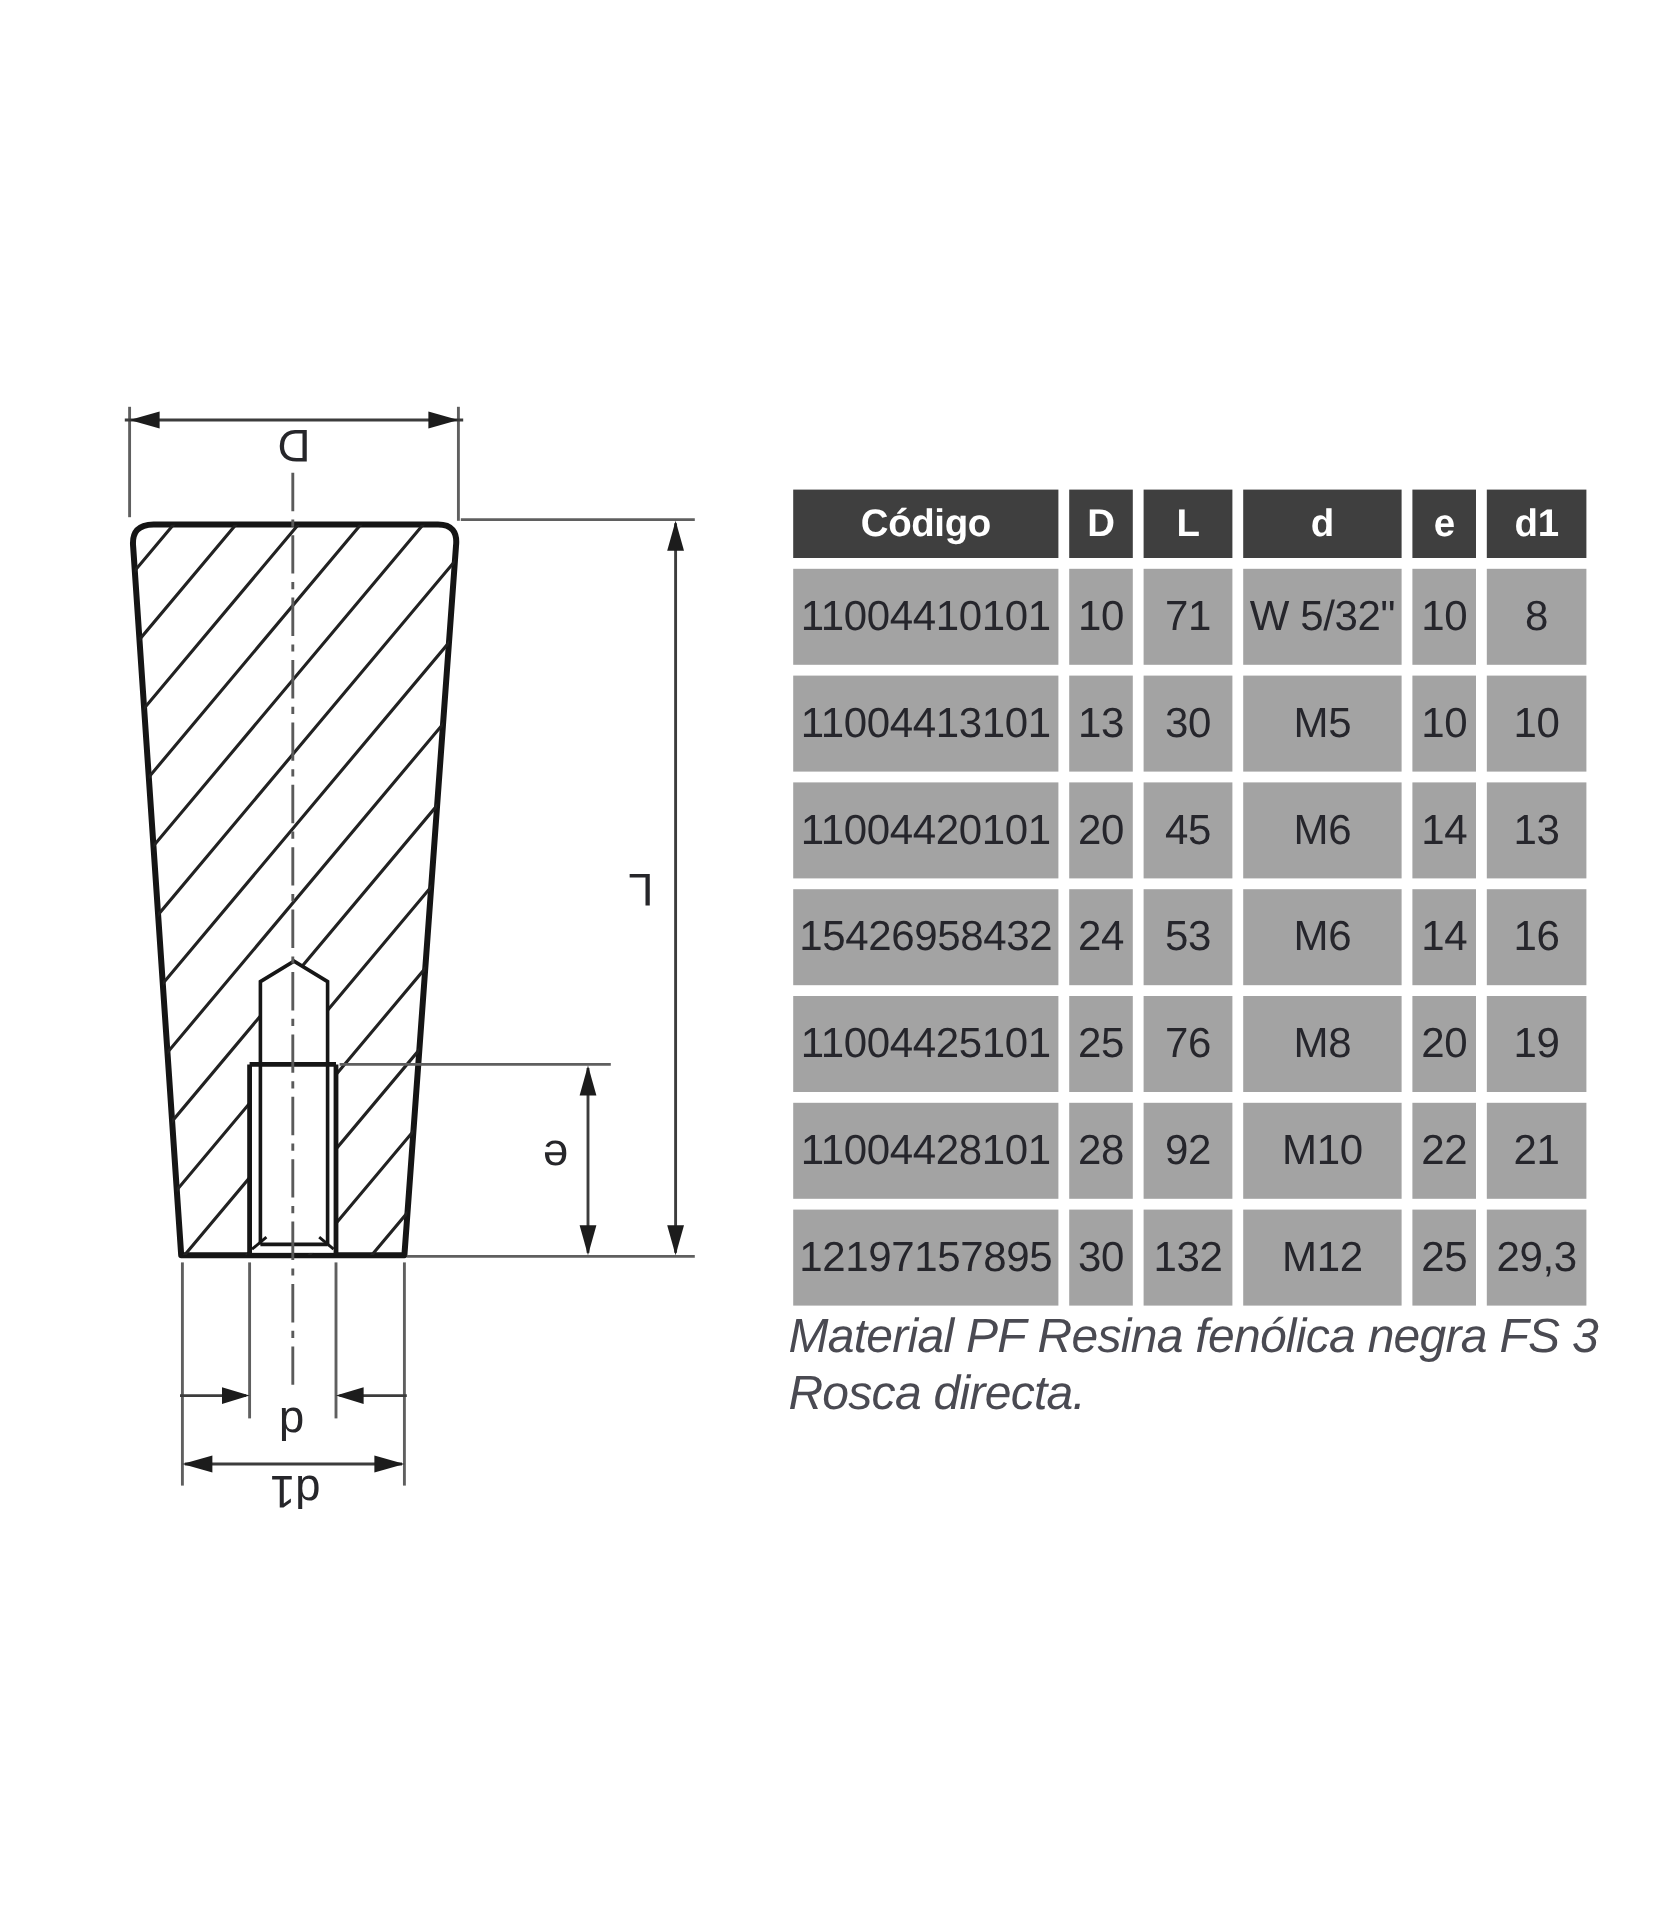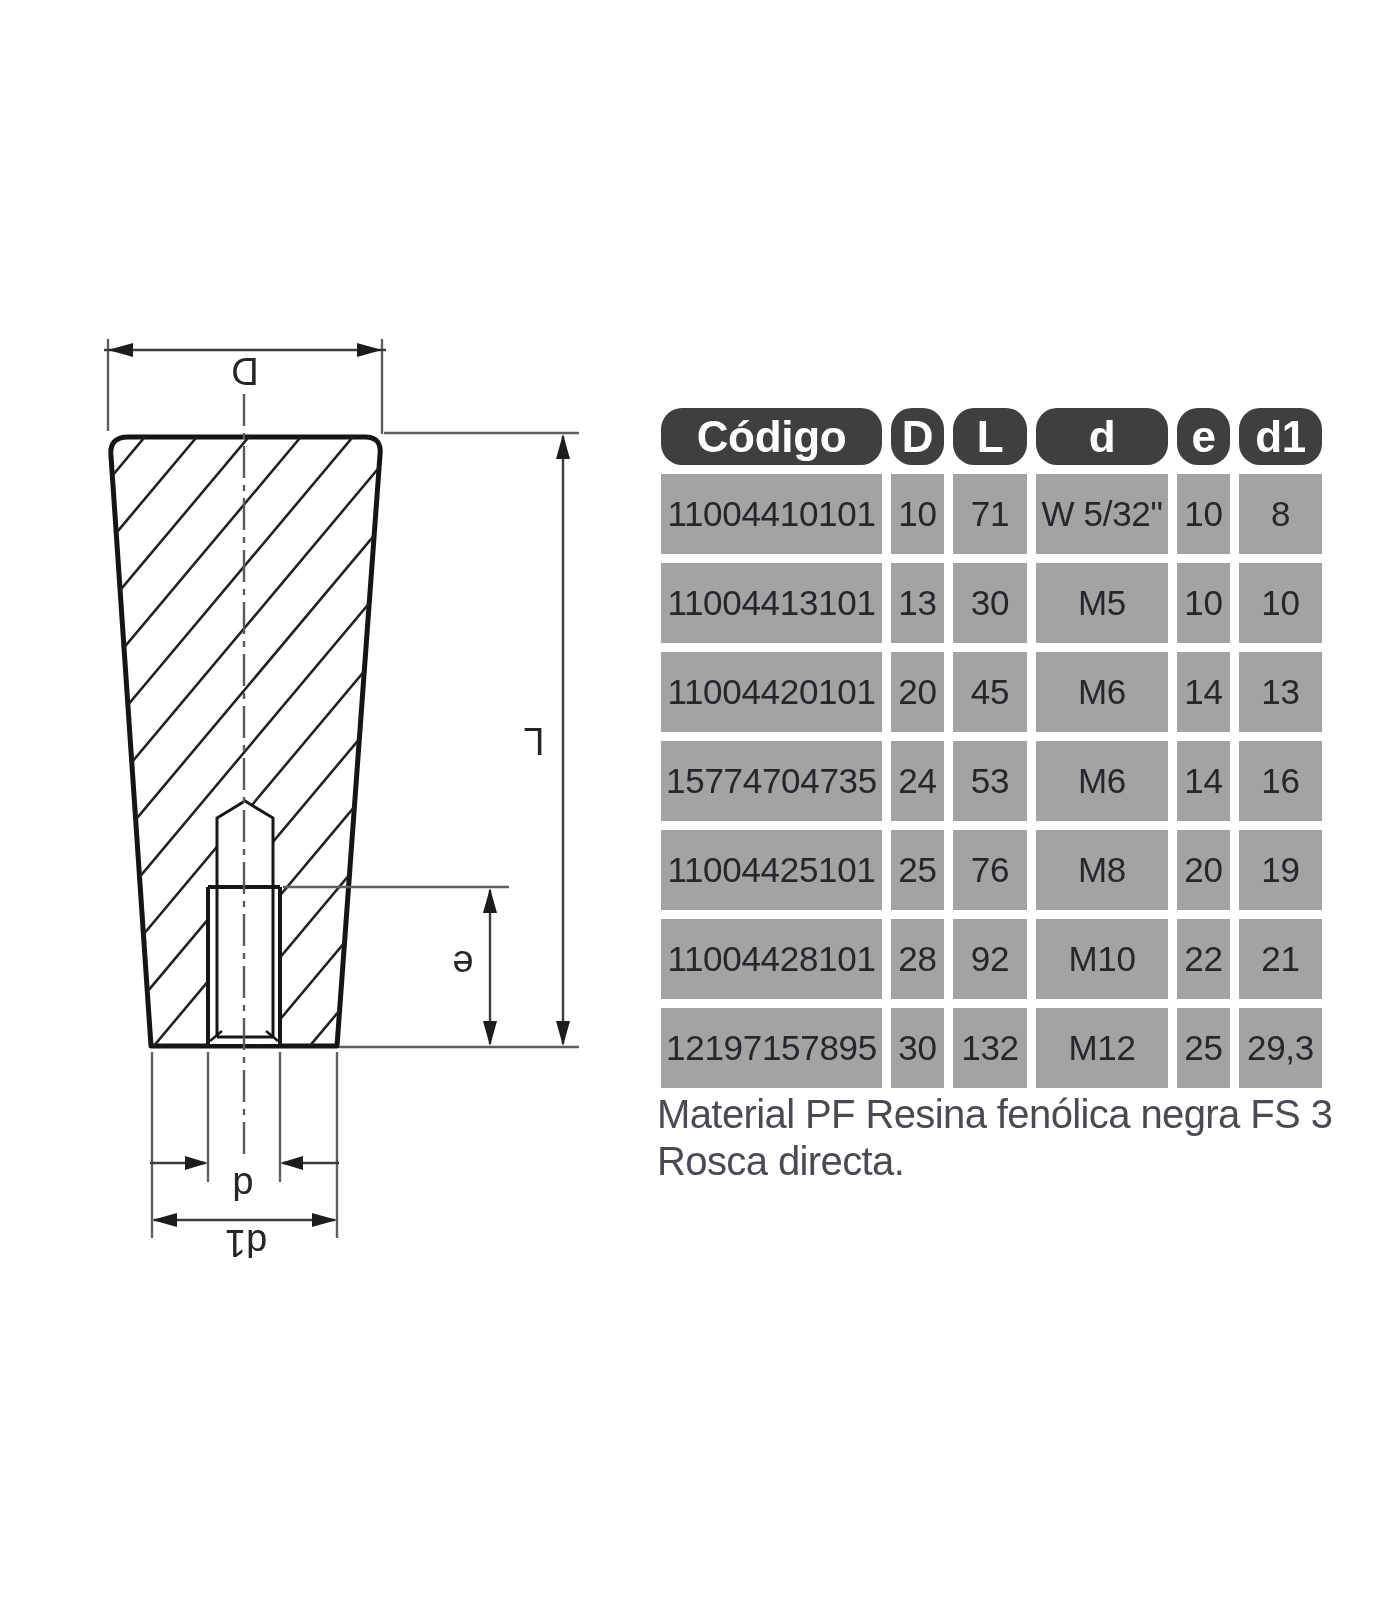--- a/index.html
+++ b/index.html
@@ -19,39 +19,39 @@
   
   .spec-table{
     position:absolute;left:661px;top:408px;
     display:grid;
     grid-template-columns:221px 53px 74px 132px 53px 83px;
     grid-template-rows:57px repeat(7,80px);
     gap:9px;
   }
   .th{
     background:#3f3f3f;color:#ffffff;
-    font-weight:bold;font-size:44px;
+    font-weight:bold;font-size:32px;
     display:flex;align-items:center;justify-content:center;
     letter-spacing:-0.3px;
-    border-radius:21px;
   }
   .td{
     background:#a3a3a3;color:#26262c;
     font-size:35px;
     display:flex;align-items:center;justify-content:center;
     letter-spacing:-0.3px;
     white-space:nowrap;
   }
   
   .notes{
     position:absolute;left:657px;top:1091px;
     width:690px;
     font-size:40px;line-height:47px;
     color:#4a4a52;
     letter-spacing:-0.6px;
+    font-style:italic;
   }
 </style>
 </head>
 <body>
 
 <div class="page">
 
   <svg class="drawing-svg" viewBox="0 0 1400 1600">
     <defs>
       <clipPath id="bodyClip">
@@ -149,21 +149,21 @@
     <div class="td">10</div>
     <div class="td">10</div>
 
     <div class="td">11004420101</div>
     <div class="td">20</div>
     <div class="td">45</div>
     <div class="td">M6</div>
     <div class="td">14</div>
     <div class="td">13</div>
 
-    <div class="td">15774704735</div>
+    <div class="td">15426958432</div>
     <div class="td">24</div>
     <div class="td">53</div>
     <div class="td">M6</div>
     <div class="td">14</div>
     <div class="td">16</div>
 
     <div class="td">11004425101</div>
     <div class="td">25</div>
     <div class="td">76</div>
     <div class="td">M8</div>

